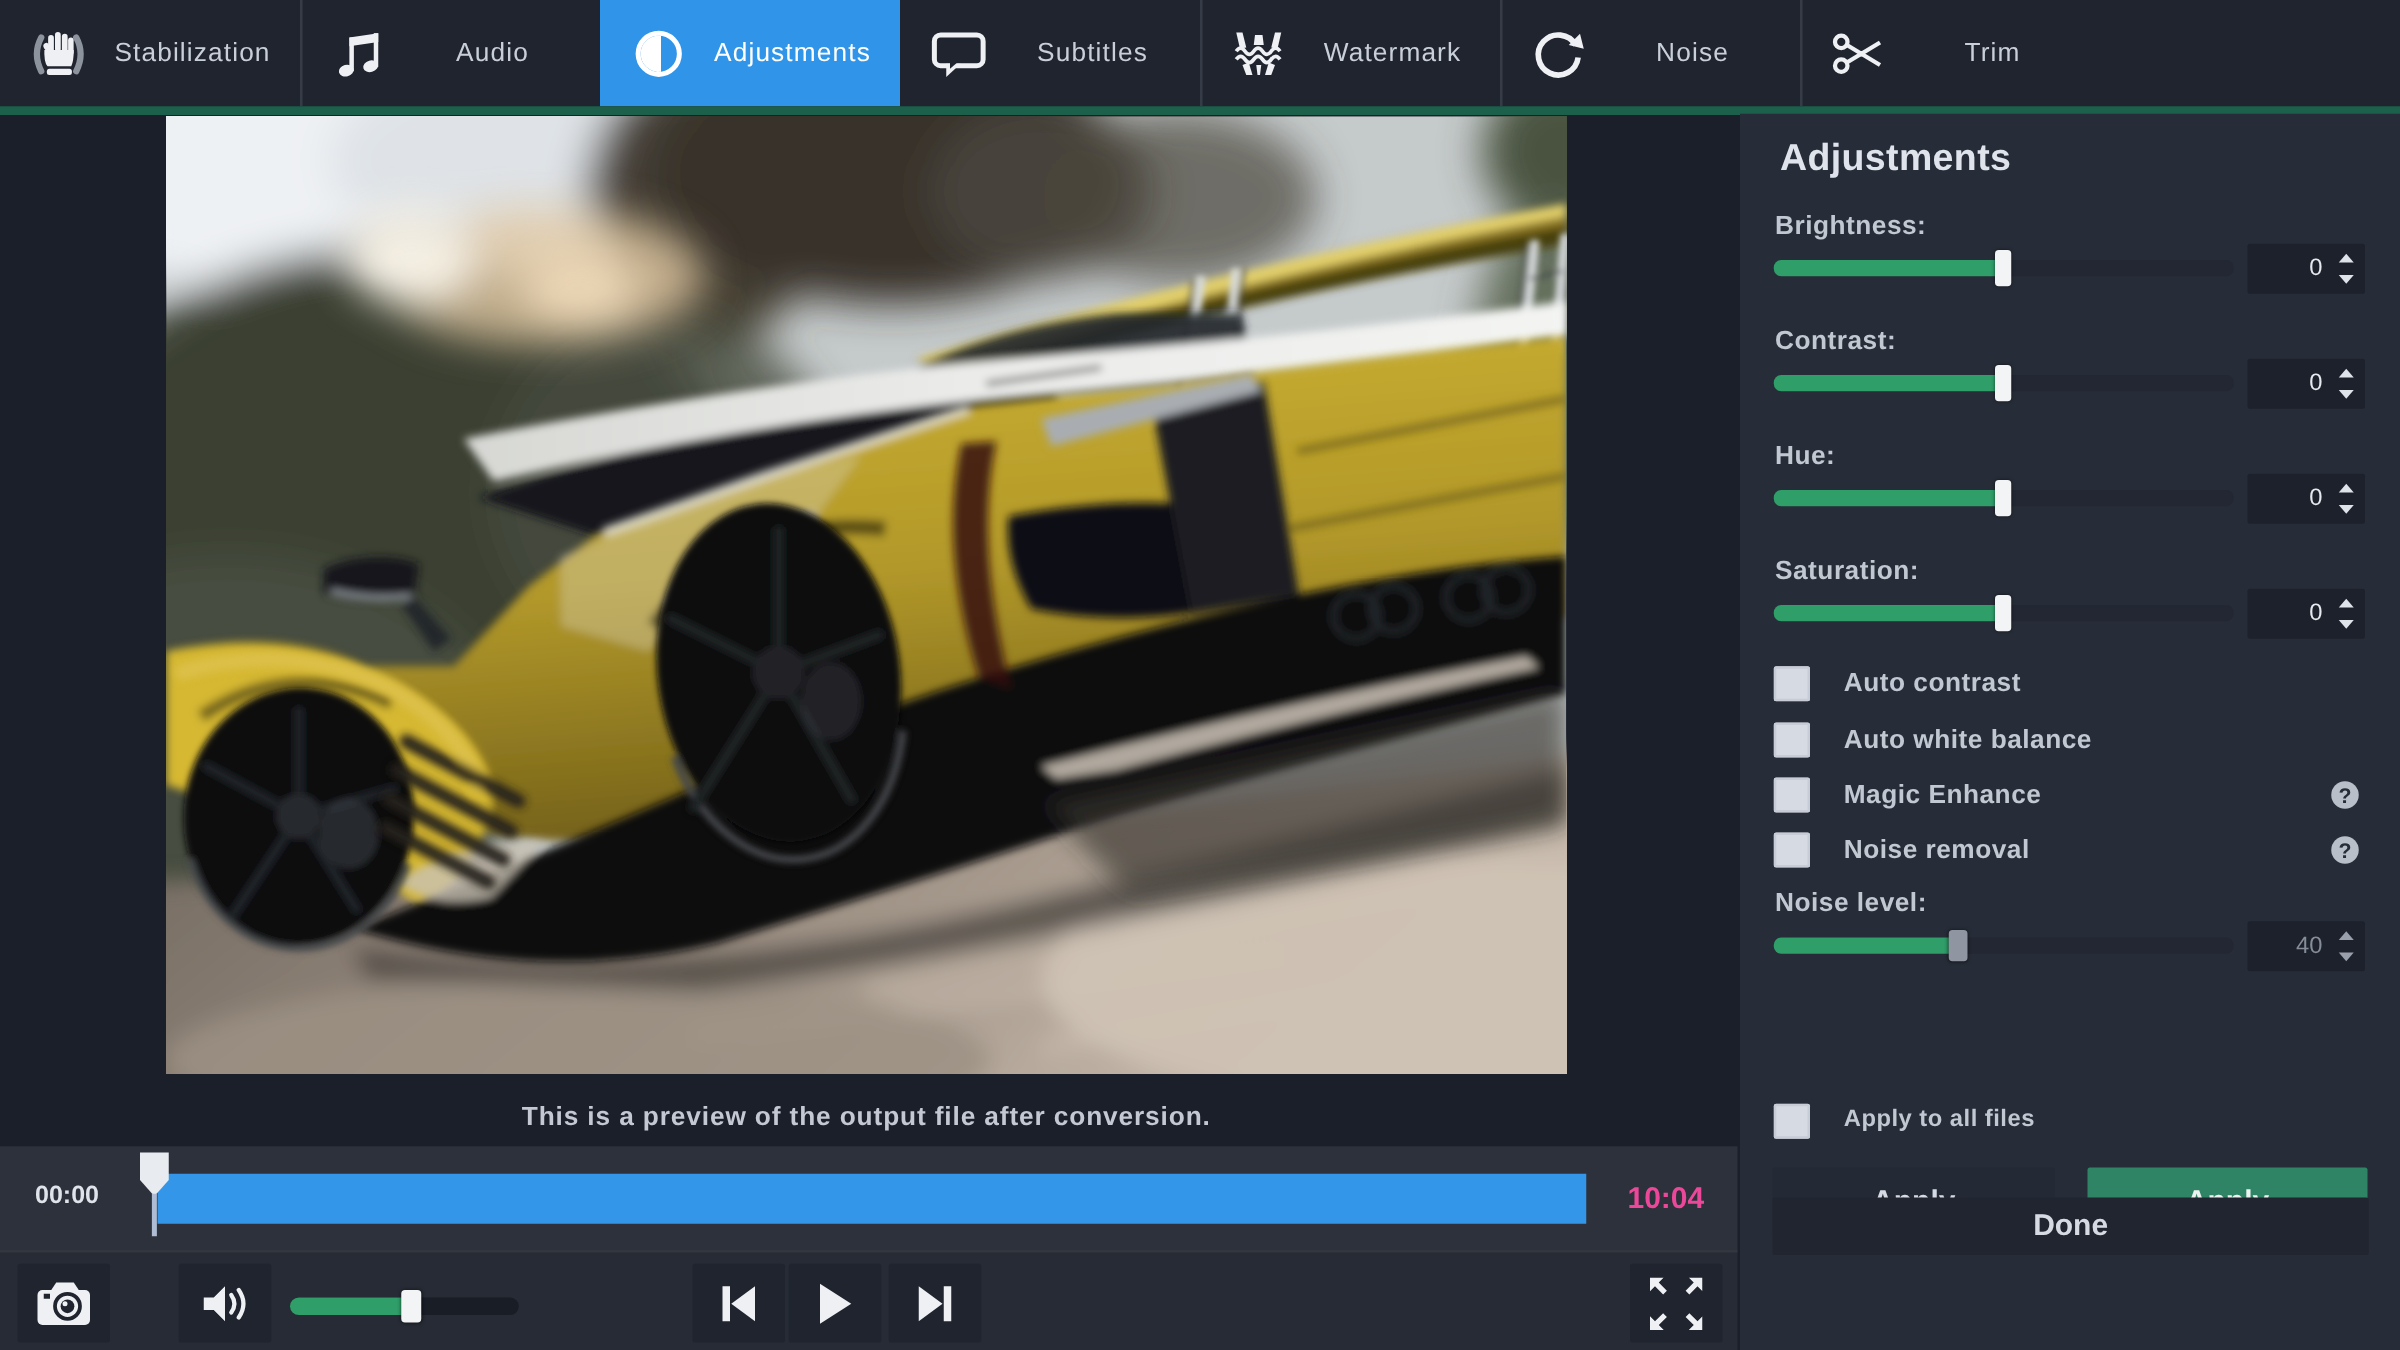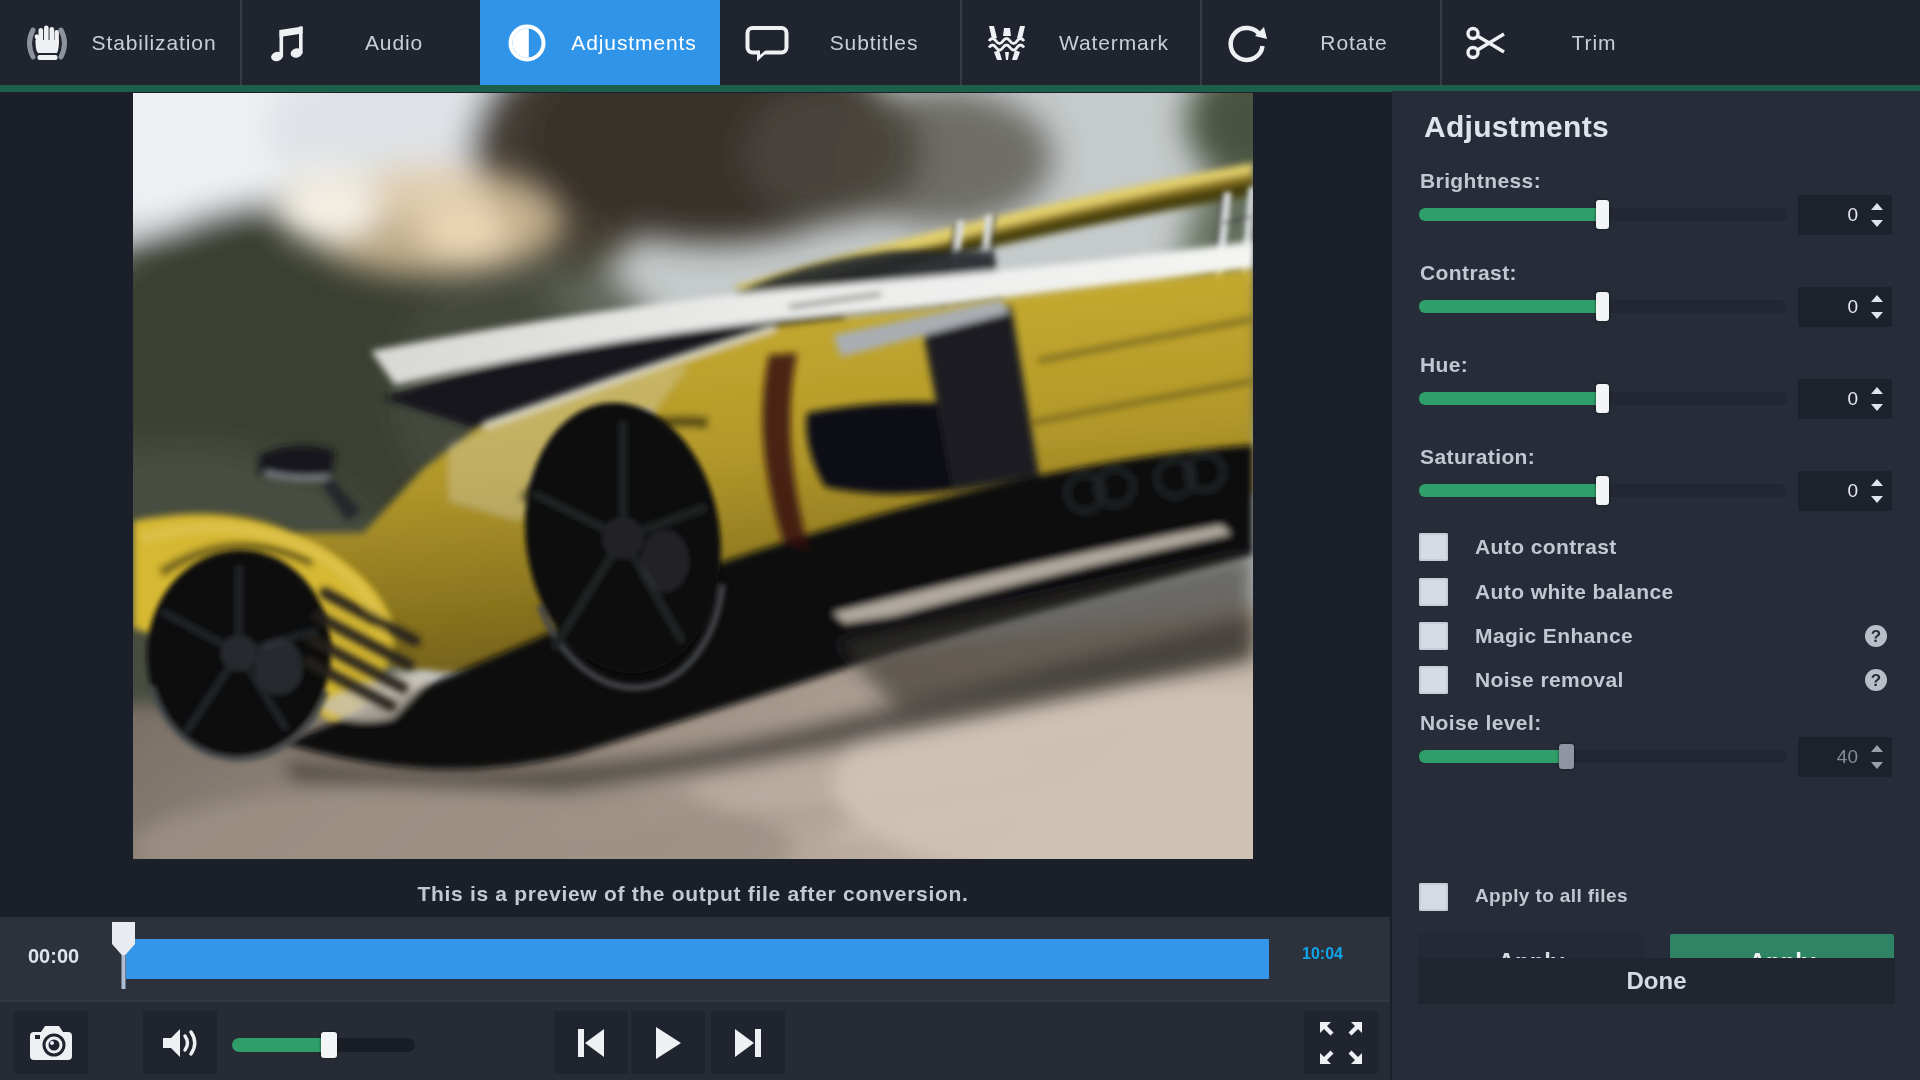--- a/index.html
+++ b/index.html
@@ -36,21 +36,21 @@
 .cbrow { position:absolute; left:0; width:612px; height:30px; }
 .cbrow .cb { position:absolute; left:27px; top:0; width:29px; height:28px; background:#d6dae2; border-radius:2px; box-shadow:inset 0 0 0 2px #c7ccd6; }
 .cbrow .cl { position:absolute; left:83px; top:2px; font-size:21px; font-weight:bold; color:#c2c8d2; letter-spacing:0.4px; }
 .cbrow .q { position:absolute; left:472px; top:2px; width:24px; height:24px; }
 .btn { position:absolute; display:flex; align-items:center; justify-content:center;
   font-size:24px; font-weight:bold; color:#d6dbe3; border-radius:2px; }
 
 
 #timeline { position:absolute; left:0; top:917px; width:1390px; height:83px; background:#2c313c;padding-left:11px; }
 #timeline .t0 { position:absolute; left:28px; top:28px; font-size:20px; font-weight:bold; color:#dfe3ea; }
-#timeline .t1 { position:absolute; left:1302px; top:28px; font-size:16px; font-weight:bold; color:#0ea5e9; }
+#timeline .t1 { position:absolute; left:1302px; top:28px; font-size:24px; font-weight:bold; color:#ec4899; }
 #bluebar { position:absolute; left:126px; top:22px; width:1143px; height:40px; background:#3496e8; }
 #playhead { position:absolute; left:111px; top:4px; width:25px; height:70px; }
 #controls { position:absolute; left:0; top:1000px; width:1390px; height:80px; background:#262b35; border-top:2px solid #31363f; }
 .cbtn { position:absolute; top:9px; width:74px; height:63px; background:#1f242e; border-radius:2px;
   display:flex; align-items:center; justify-content:center; }
 #volsl { position:absolute; left:232px; top:36px; width:183px; height:14px; border-radius:7px; background:#191d25; }
 #volsl .fill { height:14px; border-radius:7px 0 0 7px; }
 #volsl .thumb { top:-6px; width:16px; height:26px; }
 </style>
 </head>
@@ -117,21 +117,21 @@
  <path d="M5 27.5 q3.5 -5 7 0 t7 0 t7 0 t7 0 t7 0"></path>
 </g>
         </svg>
         <span class="lb">Watermark</span>
       </div>
     <div class="tab sep">
         <svg class="ic" viewBox="0 0 46 46">
 <path d="M36.5 16 A16 16 0 1 0 38.5 26" stroke="#eef0f4" stroke-width="4.5" fill="none"></path>
 <path d="M31 16 L43 19 L40 7 Z" fill="#eef0f4"></path>
         </svg>
-        <span class="lb">Rotate</span>
+        <span class="lb">Noise</span>
       </div>
     <div class="tab sep">
         <svg class="ic" viewBox="0 0 46 46">
 <g stroke="#eef0f4" stroke-width="3.4" fill="none">
  <circle cx="9" cy="13.5" r="5"></circle>
  <circle cx="9" cy="32.5" r="5"></circle>
  <path d="M13.5 16 L40 32"></path>
  <path d="M13.5 30 L40 14"></path>
 </g>
 <circle cx="25" cy="23" r="2.2" fill="#eef0f4"></circle>

